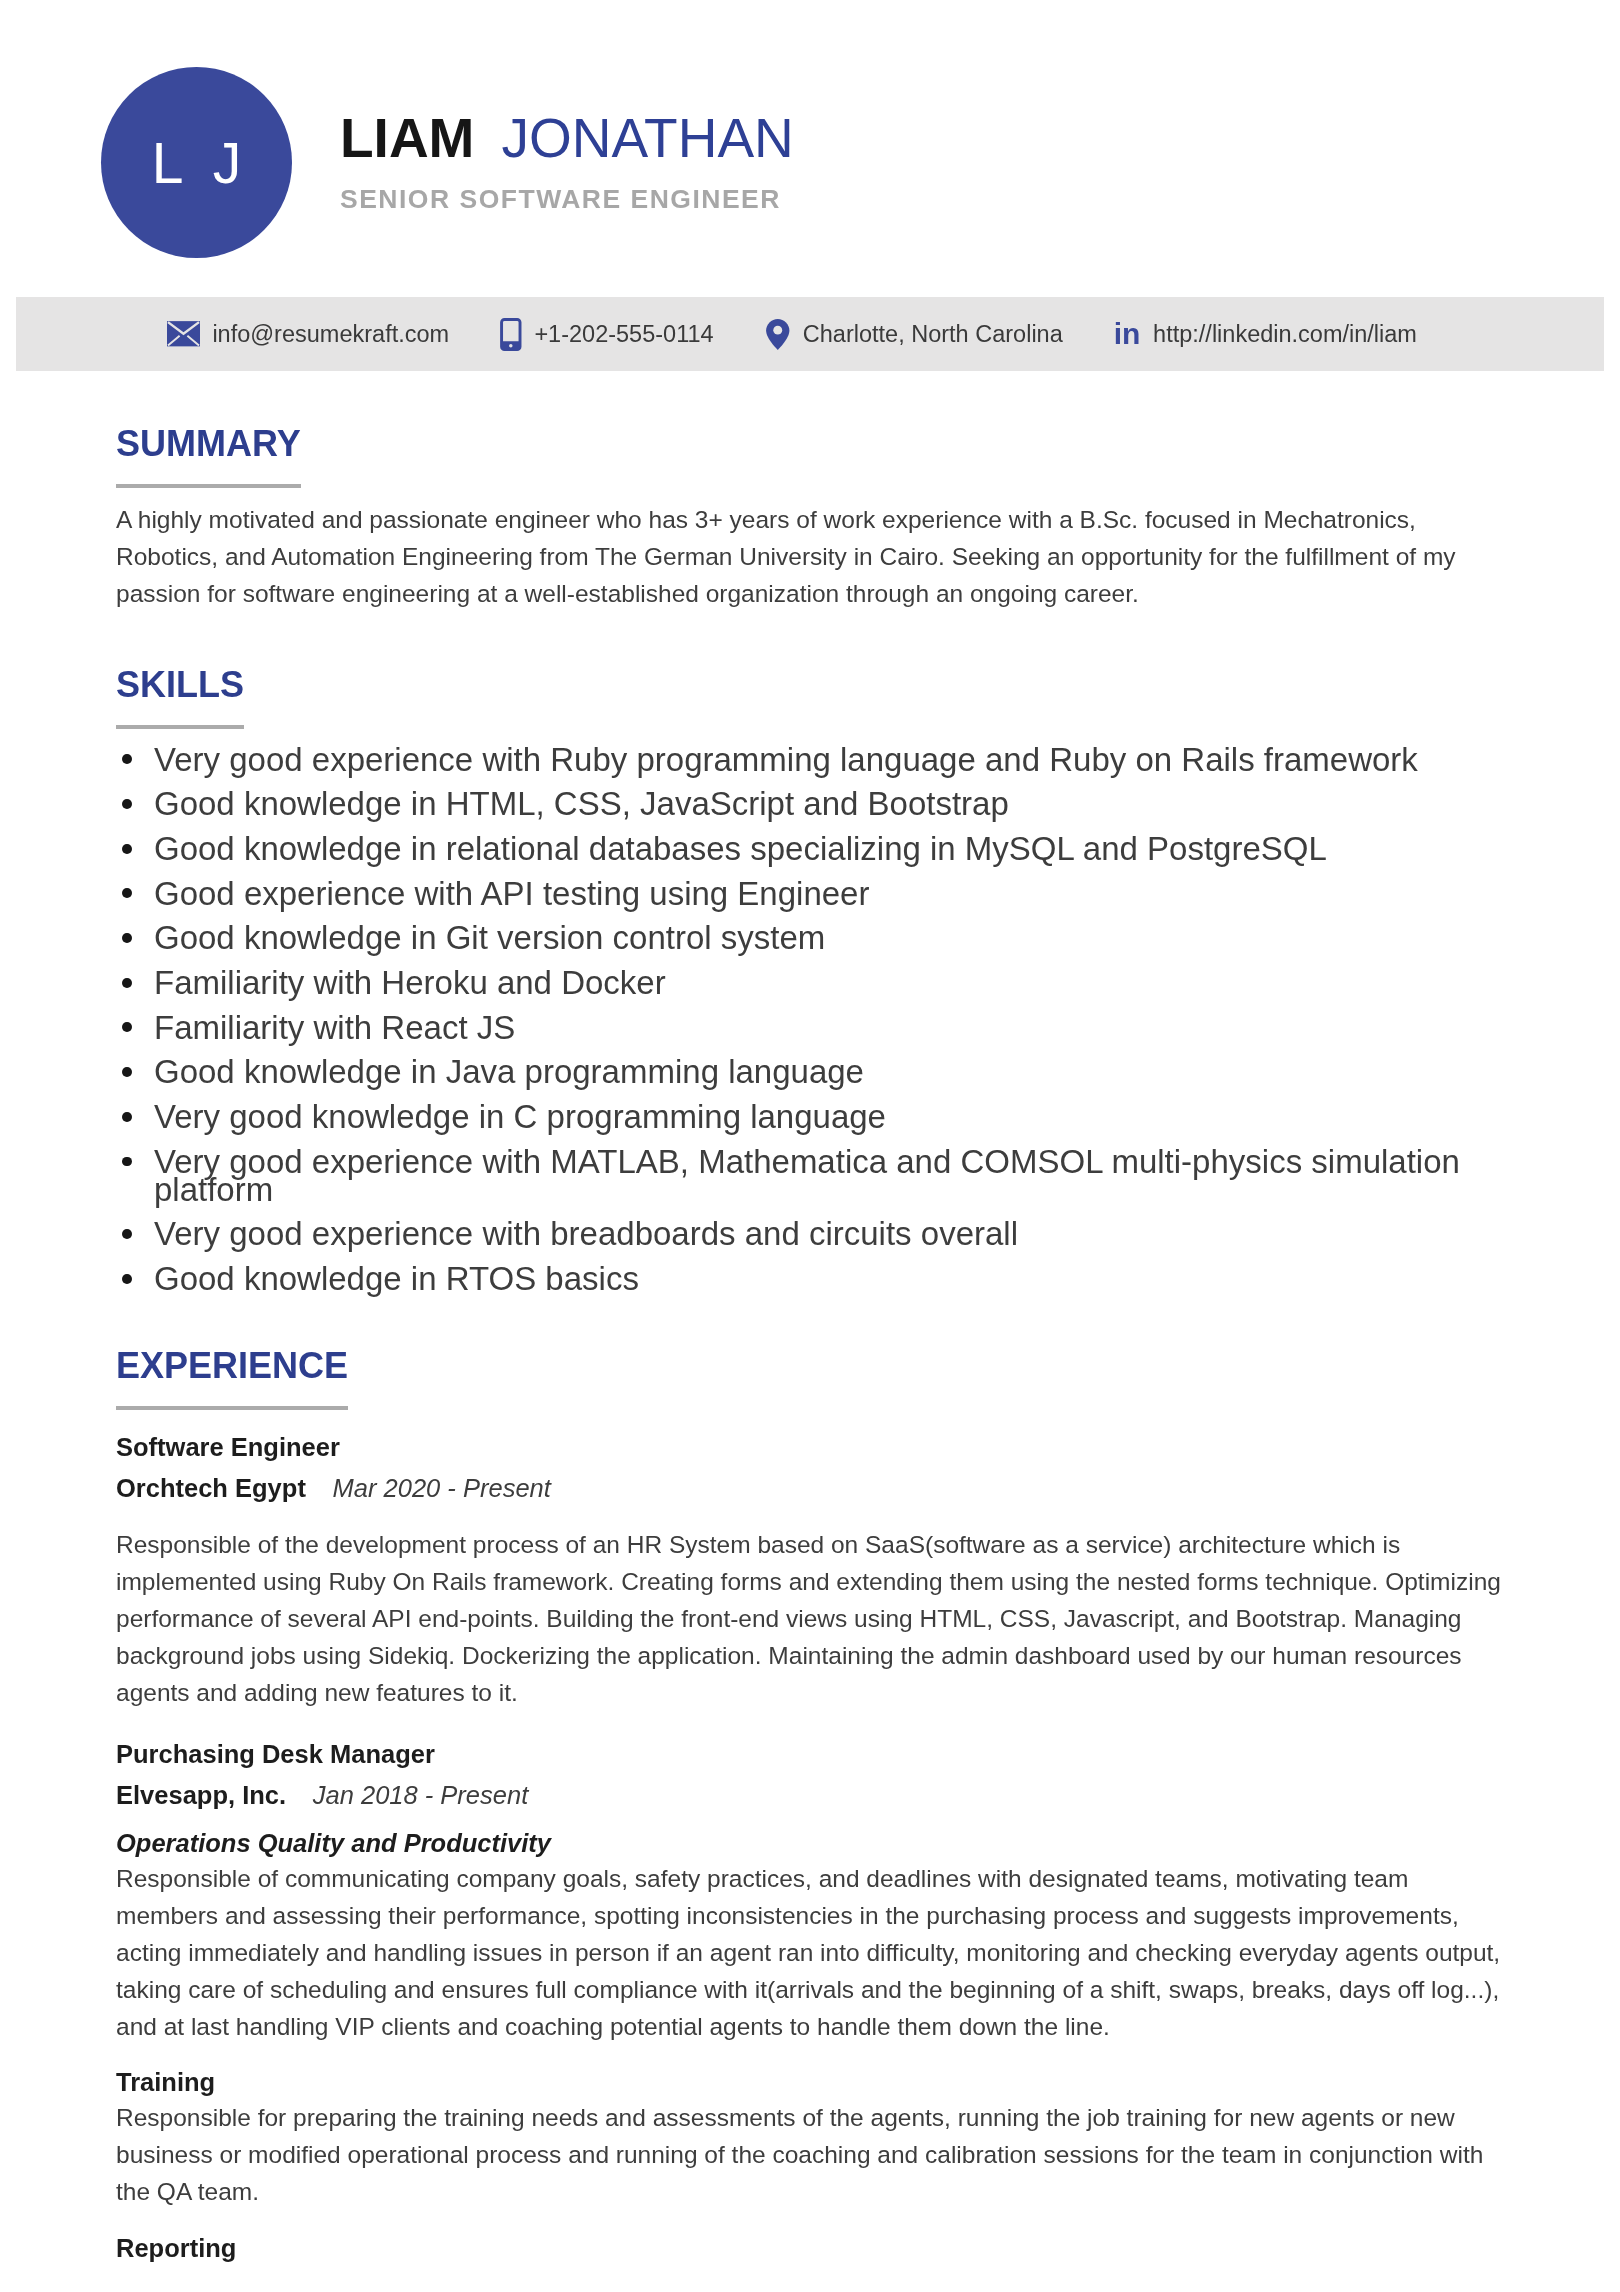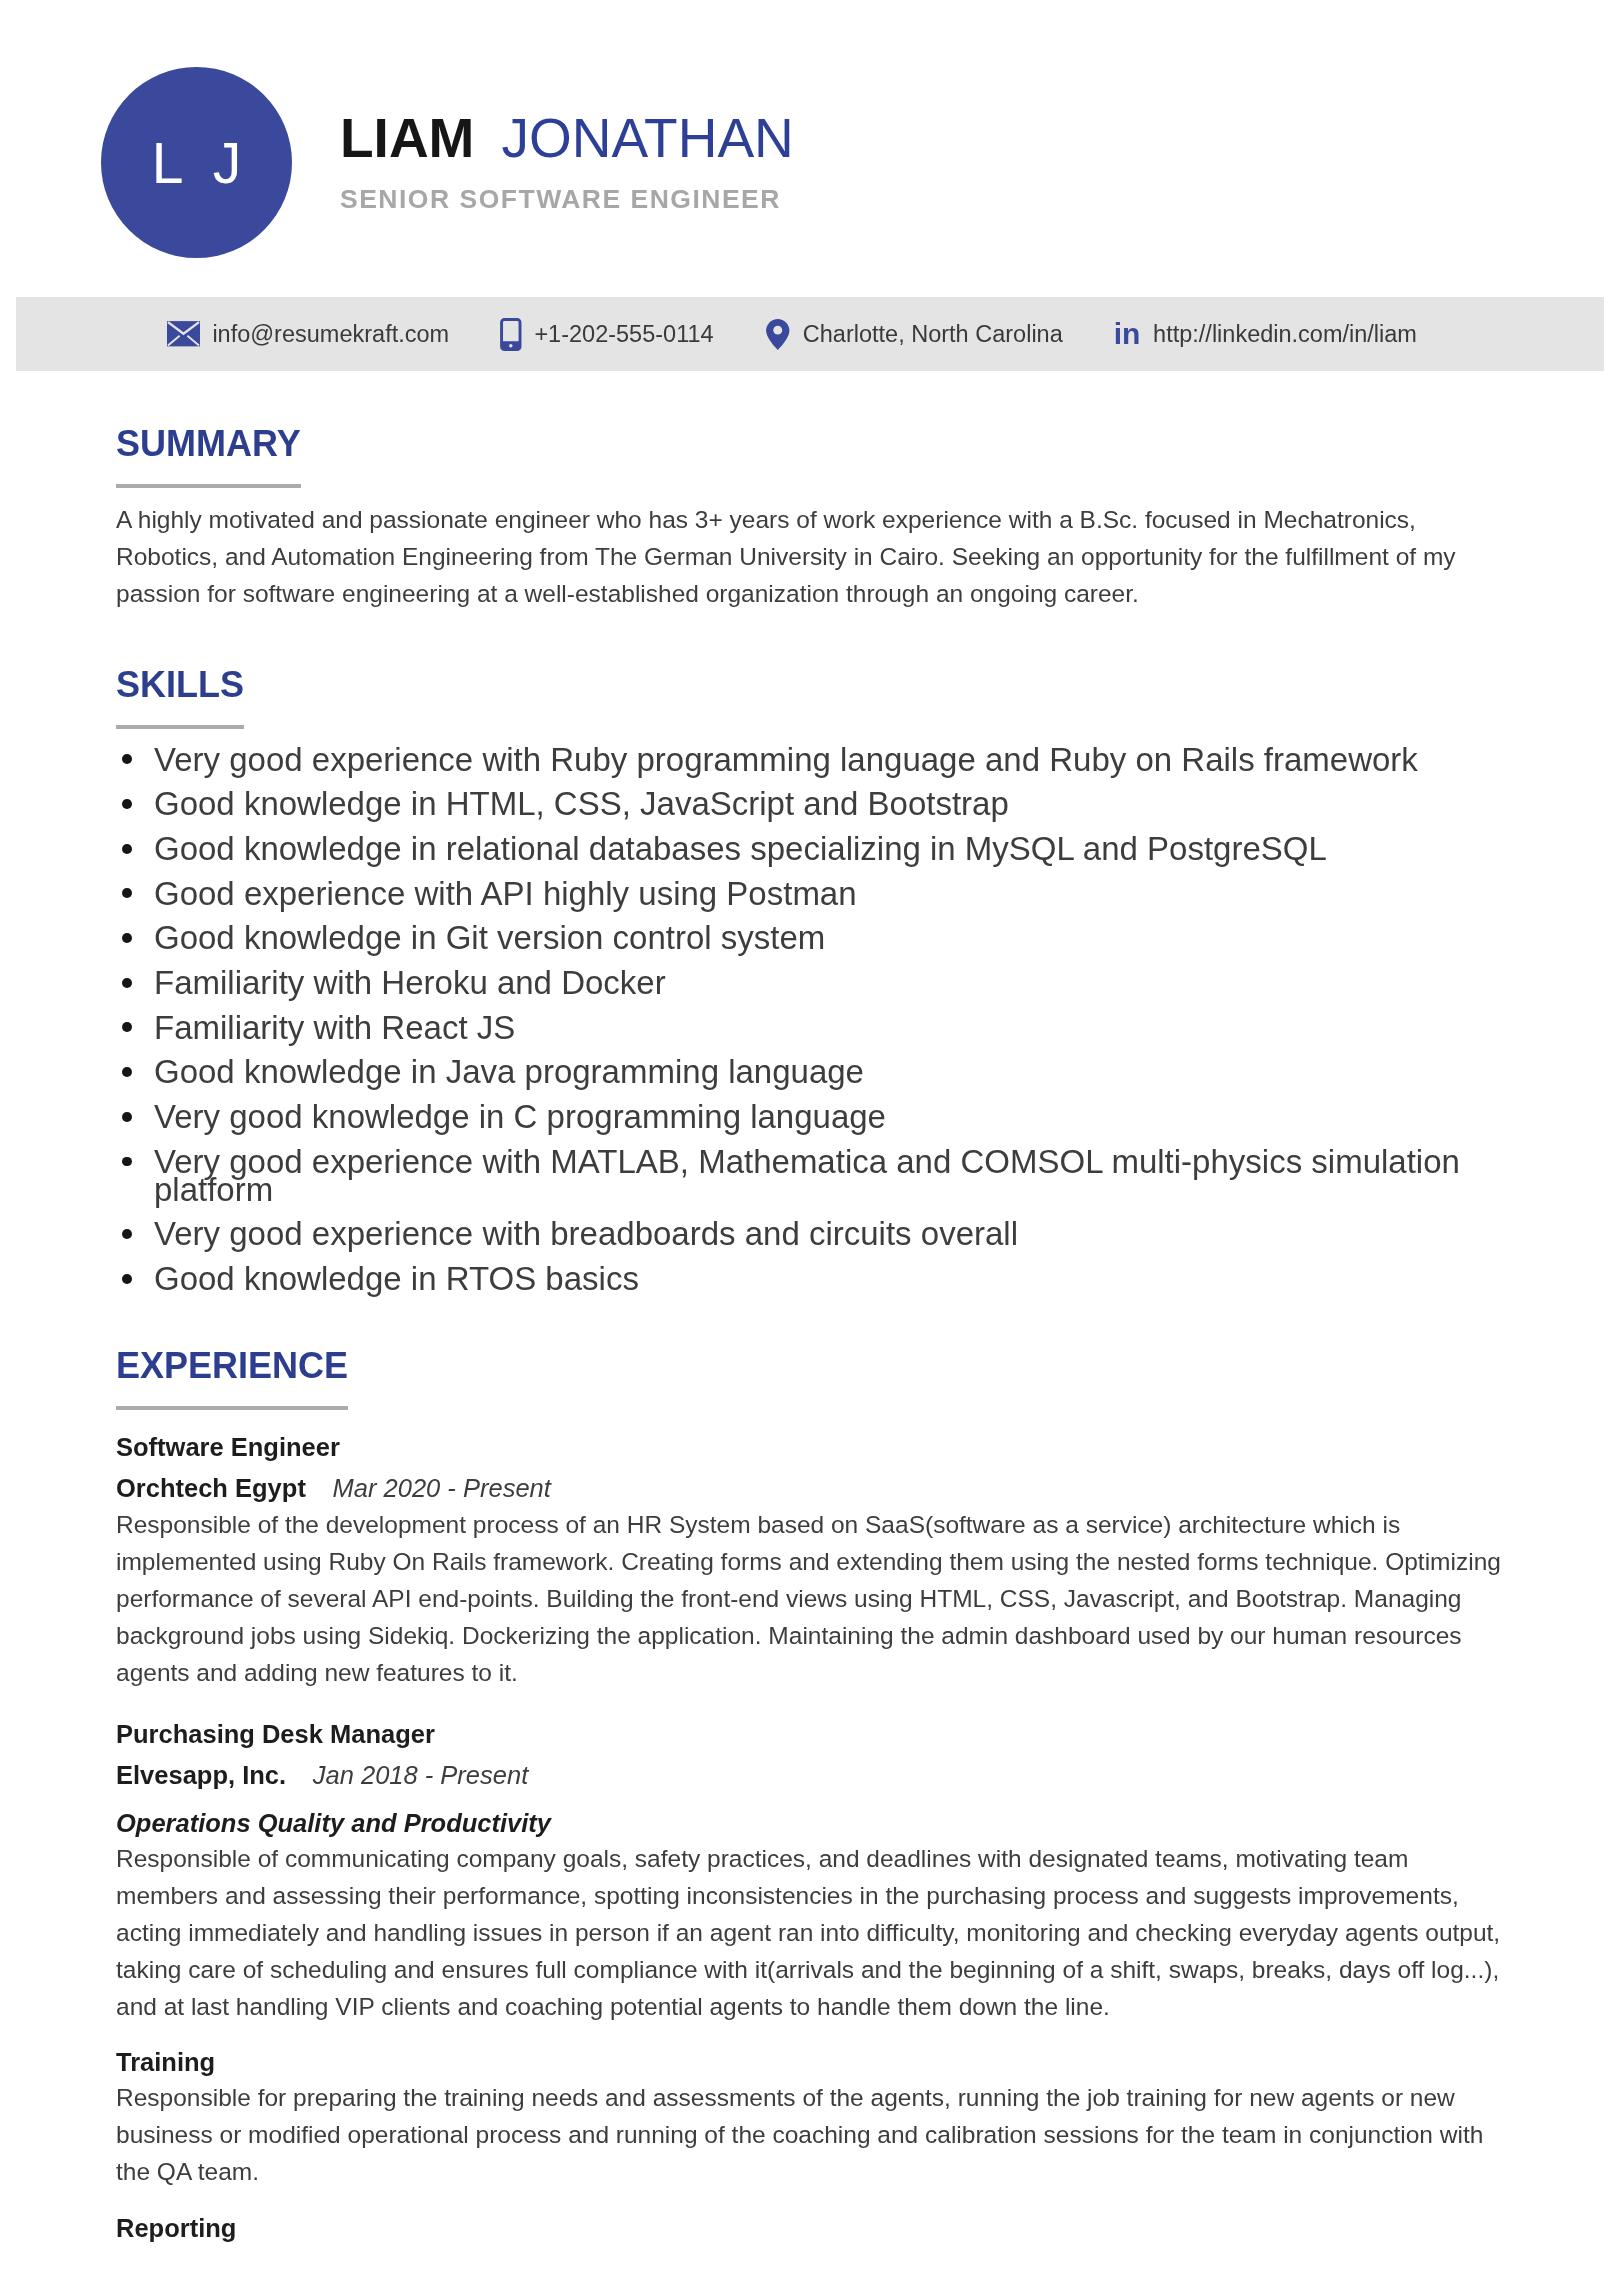--- a/index.html
+++ b/index.html
@@ -54,21 +54,21 @@
     content:""; position:absolute; left:5.9px; top:8.8px;
     width:9.8px; height:9.8px; border-radius:50%; background:#161616;
   }
 
   
   .job-title { font-size:25.5px; font-weight:700; color:#1d1d1d; margin:23.5px 0 0 0; }
   .company-line { margin-top:11.8px; font-size:25.5px; }
   .company { font-weight:700; color:#1d1d1d; }
   .dates { font-style:italic; margin-left:19.6px; color:#3d3d3d;text-align:right; }
   .subsec-title { font-size:25.5px; font-weight:700; color:#1d1d1d; margin:23.5px 0 0 0; }
-  .job-desc { margin-top:3px; }
+  .job-desc { margin-top:23px; }
 </style>
 </head>
 <body>
 
 <div class="page">
 
   <div class="header">
     <div class="avatar">
       <span class="avatar-text">L J</span>
     </div>
@@ -123,21 +123,21 @@
       <h2 class="sec-heading">SUMMARY</h2>
       <p class="body-text">A highly motivated and passionate engineer who has 3+ years of work experience with a B.Sc. focused in Mechatronics, Robotics, and Automation Engineering from The German University in Cairo. Seeking an opportunity for the fulfillment of my passion for software engineering at a well-established organization through an ongoing career.</p>
     </div>
 
     <div class="section">
       <h2 class="sec-heading">SKILLS</h2>
       <ul class="skills-list">
         <li class="skill-item">Very good experience with Ruby programming language and Ruby on Rails framework</li>
         <li class="skill-item">Good knowledge in HTML, CSS, JavaScript and Bootstrap</li>
         <li class="skill-item">Good knowledge in relational databases specializing in MySQL and PostgreSQL</li>
-        <li class="skill-item">Good experience with API highly using Postman</li>
+        <li class="skill-item">Good experience with API testing using Engineer</li>
         <li class="skill-item">Good knowledge in Git version control system</li>
         <li class="skill-item">Familiarity with Heroku and Docker</li>
         <li class="skill-item">Familiarity with React JS</li>
         <li class="skill-item">Good knowledge in Java programming language</li>
         <li class="skill-item">Very good knowledge in C programming language</li>
         <li class="skill-item">Very good experience with MATLAB, Mathematica and COMSOL multi-physics simulation platform</li>
         <li class="skill-item">Very good experience with breadboards and circuits overall</li>
         <li class="skill-item">Good knowledge in RTOS basics</li>
       </ul>
     </div>

